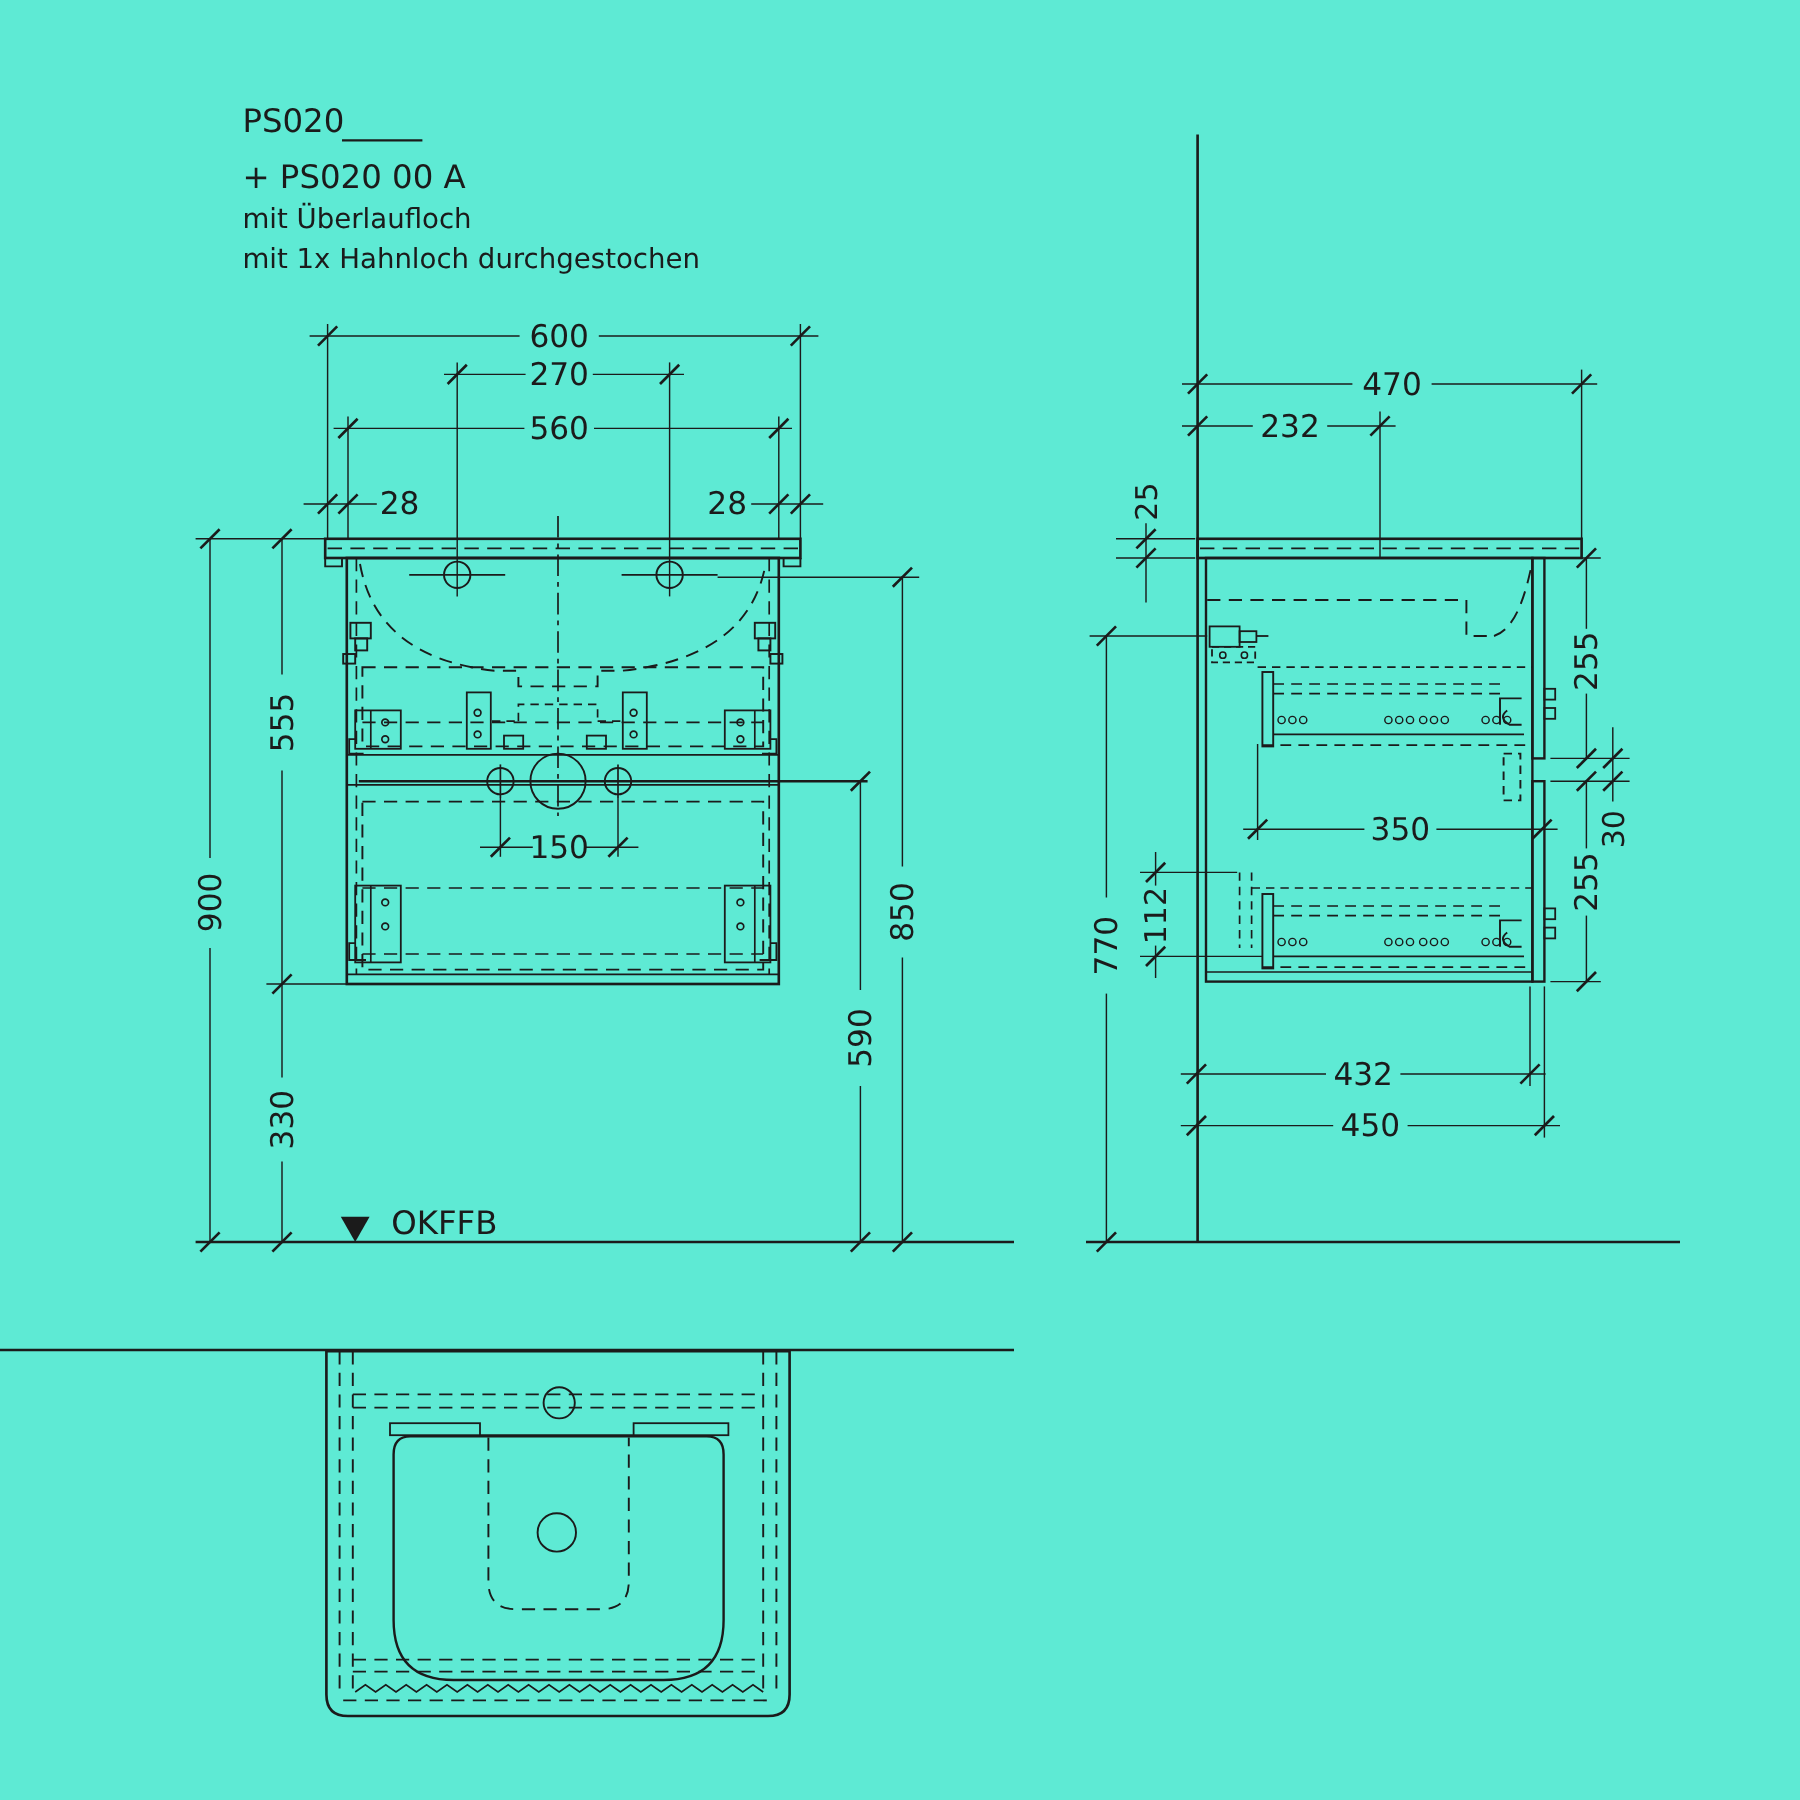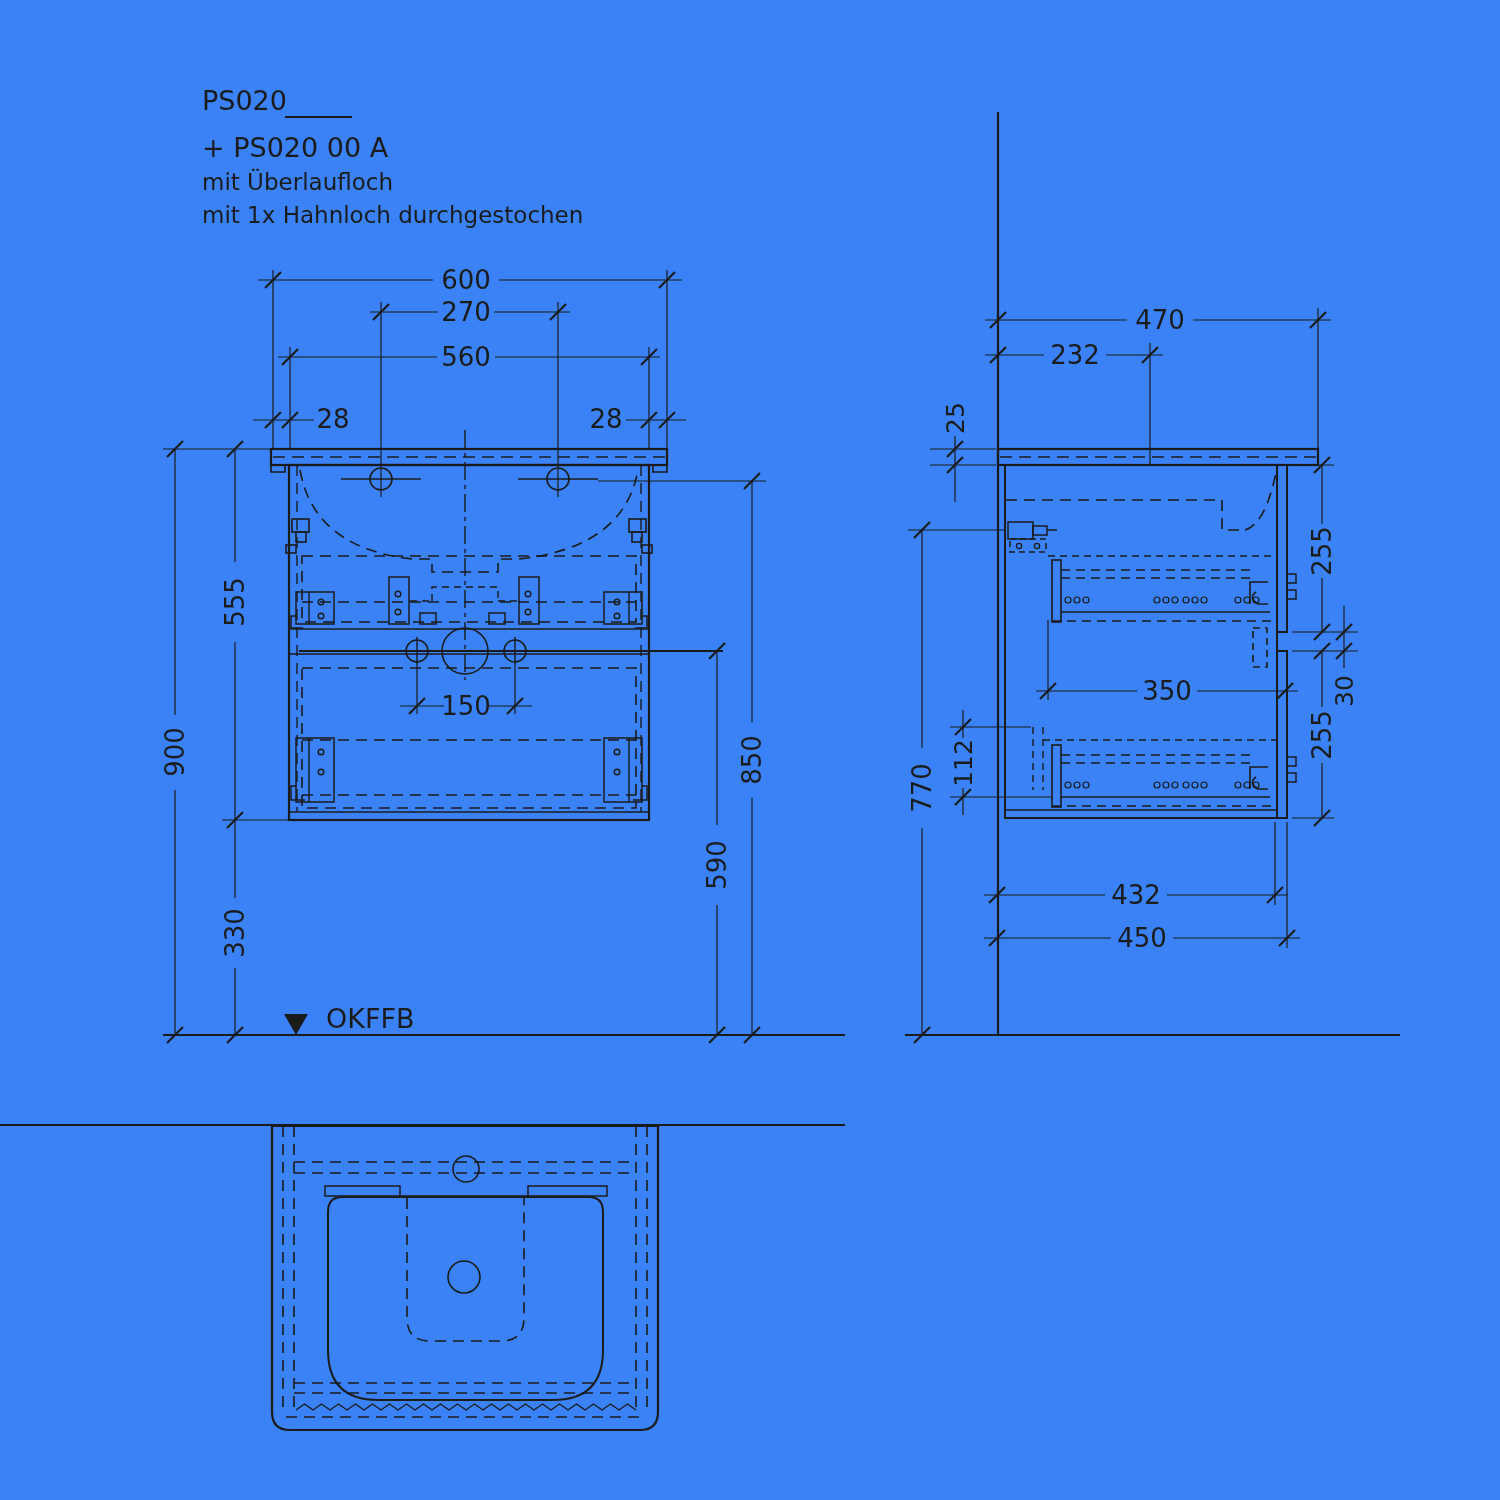--- a/index.html
+++ b/index.html
@@ -1,16 +1,16 @@
 <!DOCTYPE html>
 <html><head>
 <meta charset="utf-8">
 <style>
   html,body{margin:0;padding:0;background:#ffffff;}
-  .page{width:1500px;height:1500px;position:relative;background:#3b82f6;overflow:hidden;}
+  .page{width:1500px;height:1500px;position:relative;background:#5eead4;overflow:hidden;}
   svg{display:block;}
   text{fill:#1b1b1b;stroke:none;font-family:"DejaVu Sans","Liberation Sans",sans-serif;}
   .dimtxt{font-size:26px;}
   .smdim{font-size:25px;}
   .title1{font-size:27px;}
   .title2{font-size:23px;}
   .lab{font-size:27px;}
 </style>
 </head>
 <body>

